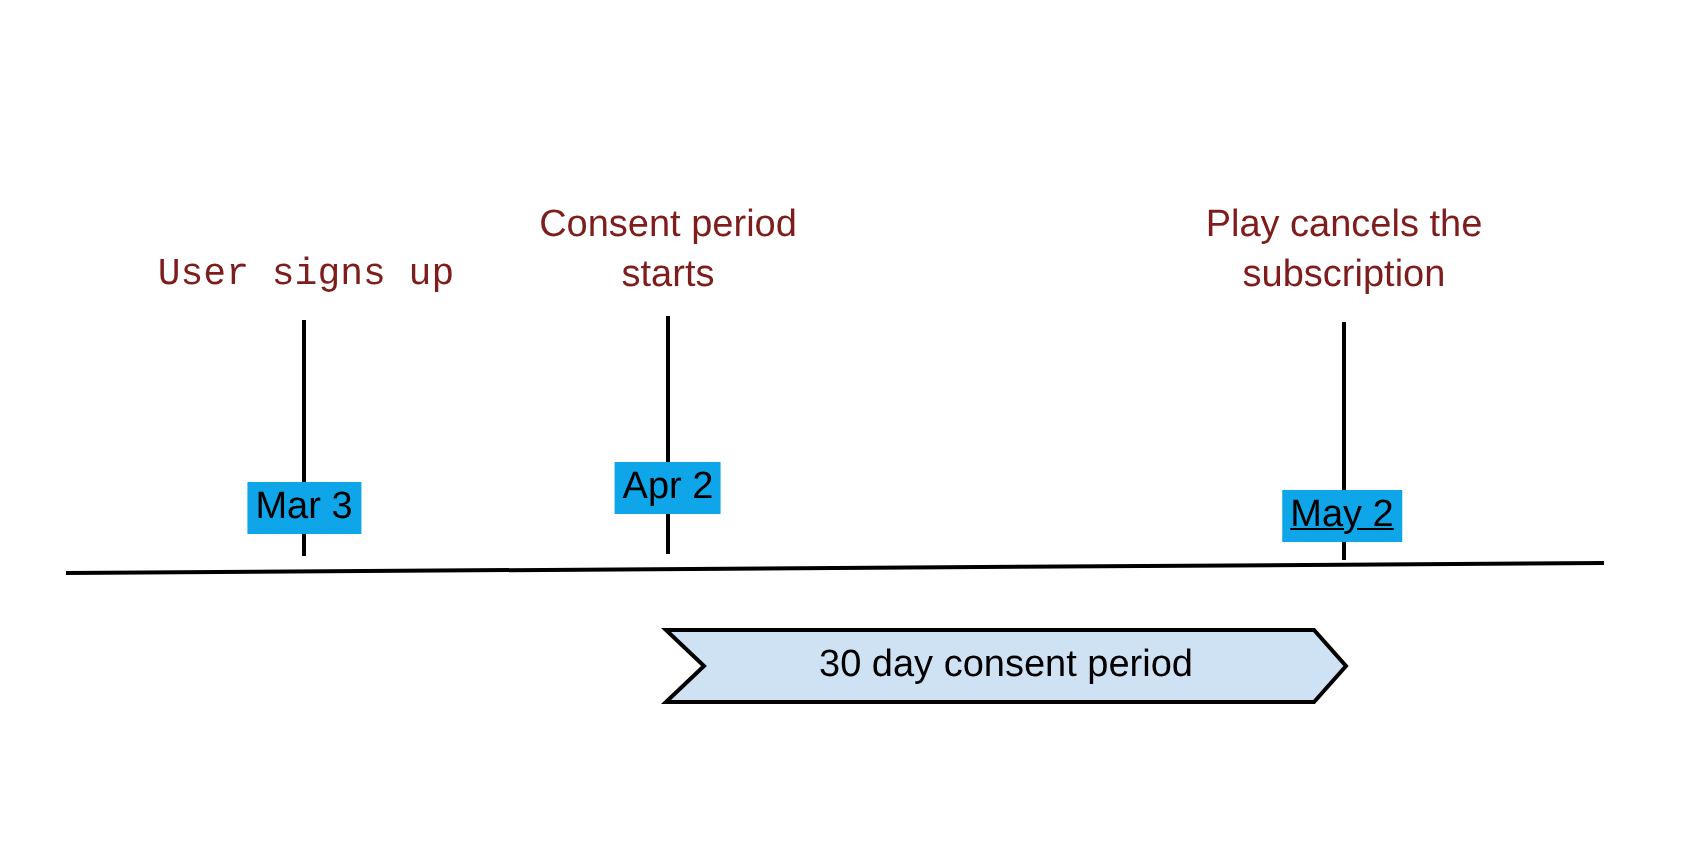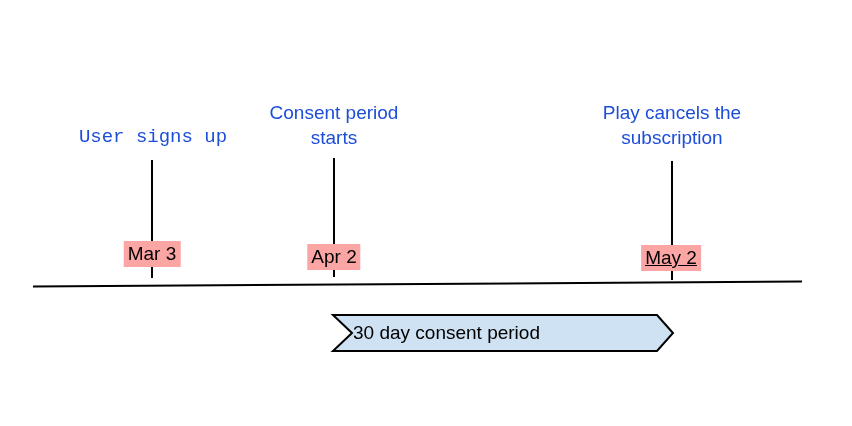--- a/index.html
+++ b/index.html
@@ -13,43 +13,43 @@
     color: #000000;
   }
   .layer { position: absolute; left: 0; top: 0; width: 852px; height: 426px; }
   .event-label {
     position: absolute;
     width: 240px;
     text-align: center;
     font-size: 19px;
     line-height: 25px;
     white-space: pre-line;
-    color: #1d4ed8;
+    color: #7f1d1d;
   }
   .tick {
     position: absolute;
     width: 2px;
     background: #000000;
   }
   .date-chip {
     position: absolute;
     transform: translateX(-50%);
-    background: #fca5a5;
+    background: #0ea5e9;
     font-size: 19px;
     line-height: 24px;
     padding: 1px 4px;
     white-space: nowrap;
     color: #000000;
   }
   .banner-text {
     position: absolute;
     left: 353px;
     top: 322px;
     width: 300px;
-    text-align: left;
+    text-align: center;
     font-size: 19px;
     line-height: 22px;
     color: #000000;
   }
 </style>
 </head>
 <body>
 
 <svg class="layer" width="852" height="426" viewBox="0 0 852 426">
   <line x1="33" y1="286.5" x2="802" y2="281.5" stroke-width="2" stroke="#000000"></line>
@@ -60,16 +60,16 @@
 <div class="tick" style="left:333px; top:158px; height:119px;"></div>
 <div class="tick" style="left:671px; top:161px; height:119px;"></div>
 
 <div class="event-label" style="left:33px; bottom:276px;font-family:Liberation Mono, monospace;">User signs up</div>
 <div class="event-label" style="left:214px; bottom:276px;">Consent period
 starts</div>
 <div class="event-label" style="left:552px; bottom:276px;">Play cancels the
 subscription</div>
 
 <div class="date-chip" style="left:152px; top:241px;">Mar 3</div>
-<div class="date-chip" style="left:334px; top:244px;">Apr 2</div>
+<div class="date-chip" style="left:334px; top:231px;">Apr 2</div>
 <div class="date-chip" style="left:671px; top:245px;text-decoration:underline;">May 2</div>
 
 <div class="banner-text">30 day consent period</div>
 
 </body></html>

